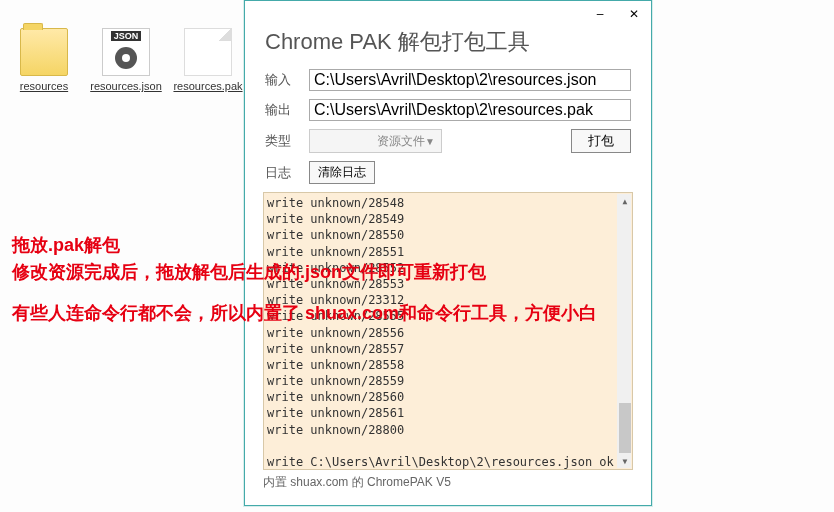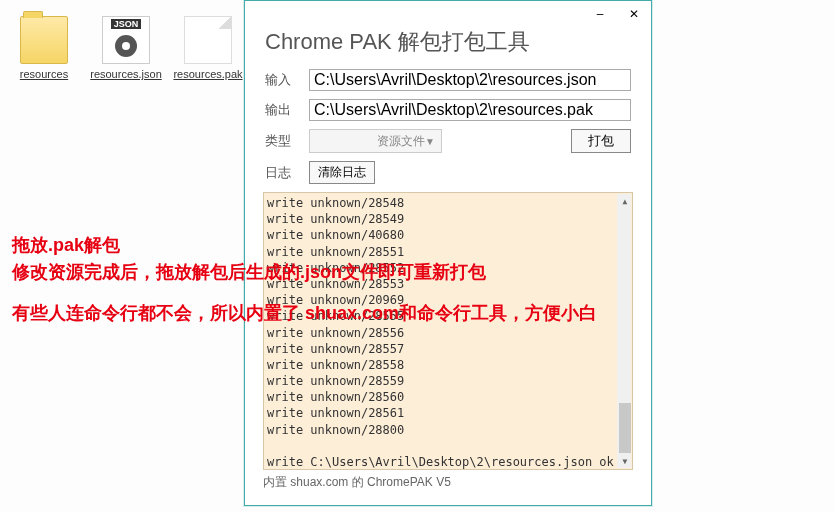--- a/index.html
+++ b/index.html
@@ -17,21 +17,21 @@
       display: flex;
       gap: 10px;
     }
     .desktop-icon {
       width: 72px;
       text-align: center;
       cursor: pointer;
     }
     .icon-img {
       width: 48px; height: 48px;
-      margin: 4px auto 4px;
+      margin: 16px auto 4px;
       display: flex;
       align-items: center;
       justify-content: center;
     }
     .folder-icon {
       background: linear-gradient(#ffe9a8, #f5d565);
       border: 1px solid #d8b84a;
       border-radius: 2px;
       position: relative;
     }
@@ -273,25 +273,25 @@
     <div class="form-row">
       <div class="form-label">日志</div>
       <button class="clear-btn">清除日志</button>
     </div>
   </div>
 
   <div class="log-area">
     <div id="log-lines">
         <div class="log-line">write unknown/28548</div>
         <div class="log-line">write unknown/28549</div>
-        <div class="log-line">write unknown/40680</div>
+        <div class="log-line">write unknown/28550</div>
         <div class="log-line">write unknown/28551</div>
         <div class="log-line">write unknown/28552</div>
         <div class="log-line">write unknown/28553</div>
-        <div class="log-line">write unknown/20969</div>
+        <div class="log-line">write unknown/23312</div>
         <div class="log-line">write unknown/28555</div>
         <div class="log-line">write unknown/28556</div>
         <div class="log-line">write unknown/28557</div>
         <div class="log-line">write unknown/28558</div>
         <div class="log-line">write unknown/28559</div>
         <div class="log-line">write unknown/28560</div>
         <div class="log-line">write unknown/28561</div>
         <div class="log-line">write unknown/28800</div>
         <div class="log-line">&nbsp;</div>
         <div class="log-line">write C:\Users\Avril\Desktop\2\resources.json ok</div>

